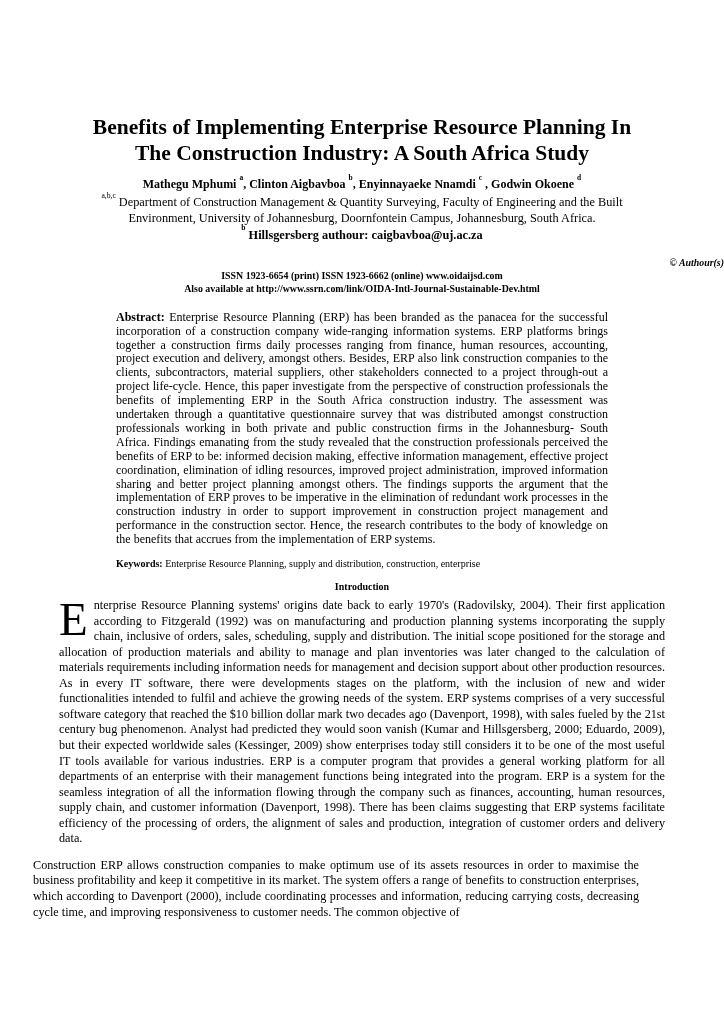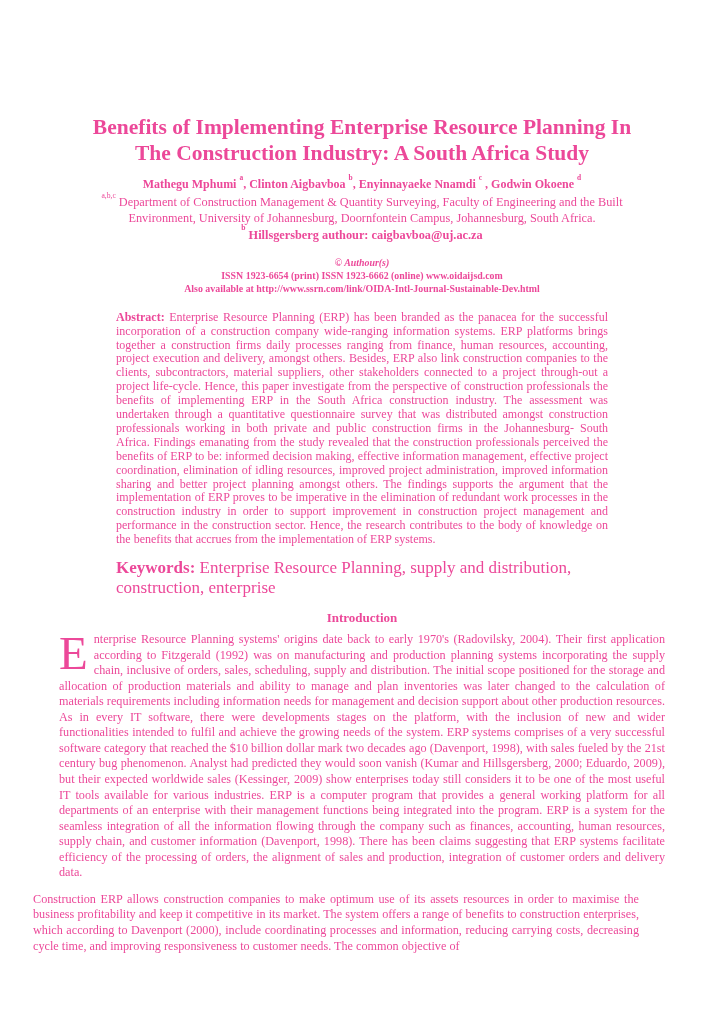--- a/index.html
+++ b/index.html
@@ -1,21 +1,21 @@
 <!DOCTYPE html>
 <html><head>
 <meta charset="utf-8">
 <style>
   html, body { margin:0; padding:0; background:#ffffff; }
   .page {
     position:relative;
     width:724px; height:1024px;
     margin:0 auto;
     background:#ffffff;
-    color:#ec4899;
+    color:#000000;
     font-family:"Liberation Serif", serif;
     overflow:hidden;
     box-sizing:border-box;
   }
   sup { font-size:62%; line-height:0; position:relative; top:-0.45em; }
 
   .title {
     margin:114px 42px 0;
     text-align:center;
     font-size:21.5px;
@@ -42,39 +42,39 @@
     font-size:12.3px;
     font-weight:700;
   }
   .journal {
     margin-top:13px;
     text-align:center;
     font-size:9.9px;
     font-weight:700;
     line-height:1.34;
   }
-  .journal .copyright { font-style:italic; }
+  .journal .copyright { font-style:italic;text-align:right; }
   .abstract {
     width:492px;
     margin:15px auto 0;
     text-align:justify;
     font-size:12px;
     line-height:1.16;
   }
   .keywords {
     width:492px;
     margin:11px auto 0;
     text-align:left;
-    font-size:17px;
+    font-size:10px;
   }
   .bold { font-weight:700; }
   .section-heading {
     margin-top:12px;
     text-align:center;
-    font-size:13px;
+    font-size:10px;
     font-weight:700;
   }
   .body-para {
     width:606px;
     margin:6px auto 0;
     text-align:justify;
     font-size:12.2px;
     line-height:1.275;
   }
   .body-para.second { margin-top:11px;margin-left:33px; }

